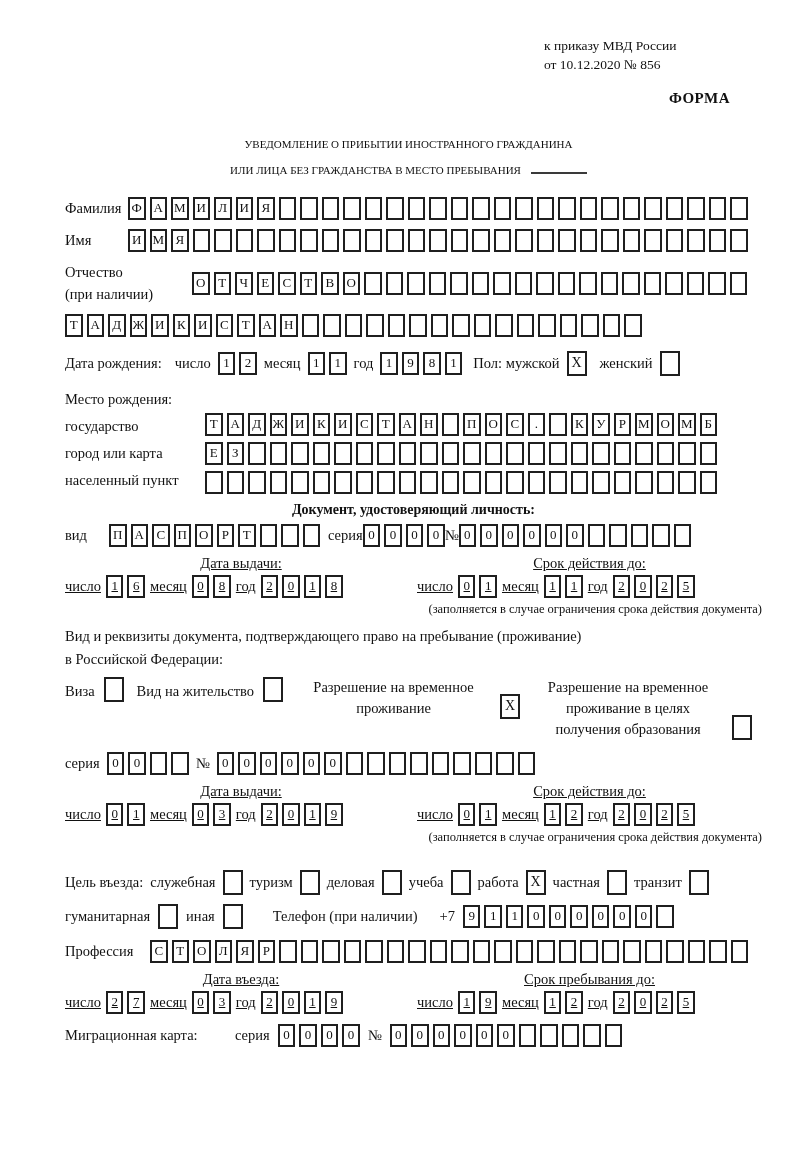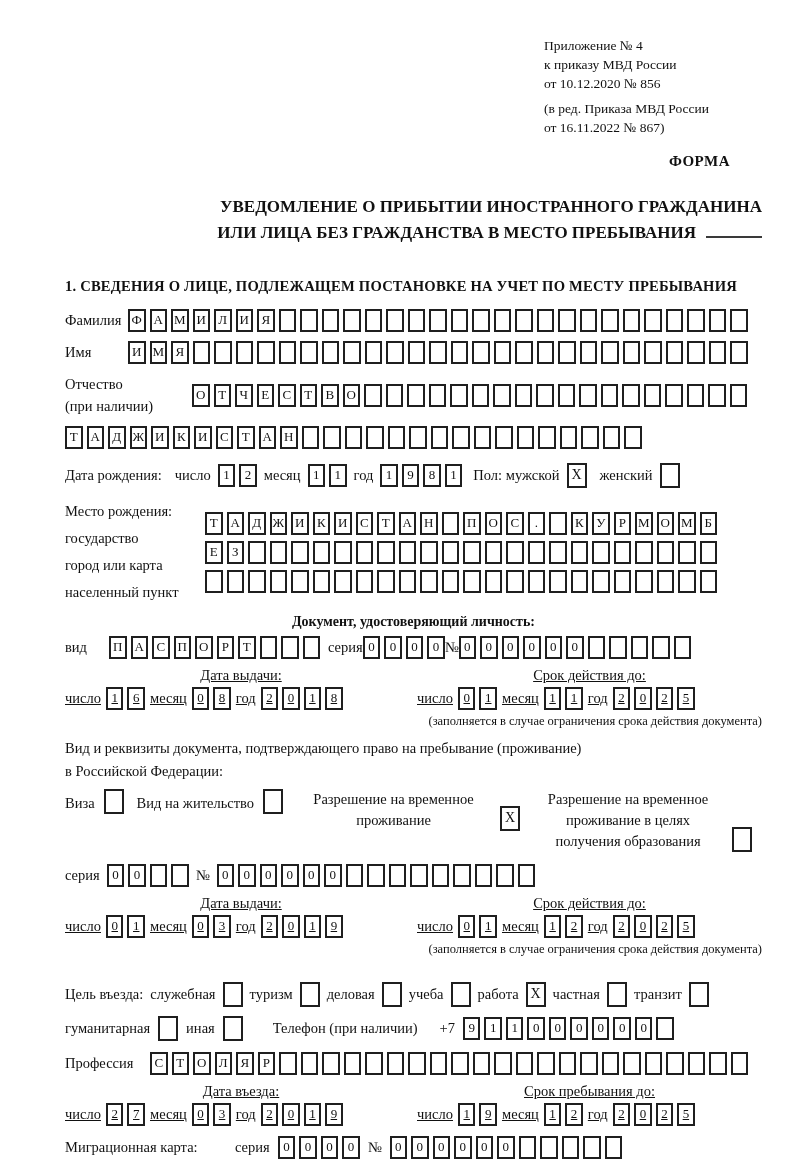--- a/index.html
+++ b/index.html
@@ -6,38 +6,38 @@
   html,body { background:#ffffff; }
   body { width:800px; font-family:"Liberation Serif", serif; color:#111; }
   .page { width:800px; height:1163px; padding:36px 38px 0 65px; position:relative; overflow:hidden; background:#fff; }
 
   
   .hdr { margin-left:auto; width:218px; font-size:13.5px; line-height:19px; }
   .hdr .amend { margin-top:6px; }
 
   .forma { text-align:right; padding-right:32px; font-weight:bold; font-size:15px; margin-top:16px; letter-spacing:.5px; }
 
-  .title { text-align:right; font-weight:bold; font-size:17px; line-height:26px; margin-top:24px; margin-left:-10px; }
+  .title { text-align:center; font-weight:normal; font-size:11px; line-height:26px; margin-top:24px; margin-left:-10px; }
   .uline { display:inline-block; width:56px; border-bottom:2px solid #3a3a3a; height:13px; margin-left:10px; }
 
   .sect { font-weight:bold; font-size:14.6px; margin-top:32px; letter-spacing:.2px; }
 
   
   .r { display:flex; align-items:center; margin-top:9px; }
   .lbl { font-size:14.5px; flex:0 0 auto; }
   .lbl2 { font-size:14.5px; line-height:22px; flex:0 0 auto; }
   .w63 { width:63px; }  .w100 { width:100px; } .w127 { width:127px; } .w85 { width:85px; } .w44 { width:44px; }
   .cells { display:flex; gap:4px; flex:0 0 auto; }
   .cell { width:17.5px; height:23px; border:2px solid #1f1f1f; font-size:13px; line-height:18px; text-align:center; flex:0 0 auto; font-family:"Liberation Serif", serif; }
   .cbox { width:20px; height:25px; border:2px solid #1f1f1f; display:inline-block; text-align:center; line-height:20px; font-size:14px; flex:0 0 auto; }
 
   .mt14 { margin-top:14px; }
 
   
-  .bp { display:flex; align-items:center; margin-top:10px; }
+  .bp { display:flex; align-items:flex-end; margin-top:10px; }
   .bp .labels { width:140px; font-size:14.5px; line-height:27px; flex:0 0 auto; }
   .bp .rows { display:flex; flex-direction:column; gap:6px; }
 
   .centerhead { text-align:center; font-weight:bold; font-size:14px; margin-top:8px; }
 
   
   .dates { display:flex; margin-top:8px; }
   .dhalf { width:352px;text-decoration:underline; }
   .dhalf.right { width:auto; flex:1; }
   .dhead { text-align:center; font-size:14.5px; margin-bottom:3px; }
@@ -64,37 +64,31 @@
   
   .mig { display:flex; align-items:center; gap:8px; margin-top:10px; font-size:14.5px; }
   .mig .mlbl { width:162px; }
 </style>
 </head>
 <body>
 
 <div class="page">
 
   <div class="hdr">
-    <div>Приложение № 4</div>
     <div>к приказу МВД России</div>
     <div>от 10.12.2020 № 856</div>
-    <div class="amend">
-      <div>(в ред. Приказа МВД России</div>
-      <div>от 16.11.2022 № 867)</div>
-    </div>
   </div>
 
   <div class="forma">ФОРМА</div>
 
   <div class="title">
     <div>УВЕДОМЛЕНИЕ О ПРИБЫТИИ ИНОСТРАННОГО ГРАЖДАНИНА</div>
     <div><span>ИЛИ ЛИЦА БЕЗ ГРАЖДАНСТВА В МЕСТО ПРЕБЫВАНИЯ</span><span class="uline"></span></div>
   </div>
 
-  <div class="sect">1. СВЕДЕНИЯ О ЛИЦЕ, ПОДЛЕЖАЩЕМ ПОСТАНОВКЕ НА УЧЕТ ПО МЕСТУ ПРЕБЫВАНИЯ</div>
 
   <div class="r mt14">
     <span class="lbl w63">Фамилия</span>
     <span class="cells">
         <span class="cell">Ф</span>
         <span class="cell">А</span>
         <span class="cell">М</span>
         <span class="cell">И</span>
         <span class="cell">Л</span>
         <span class="cell">И</span>

